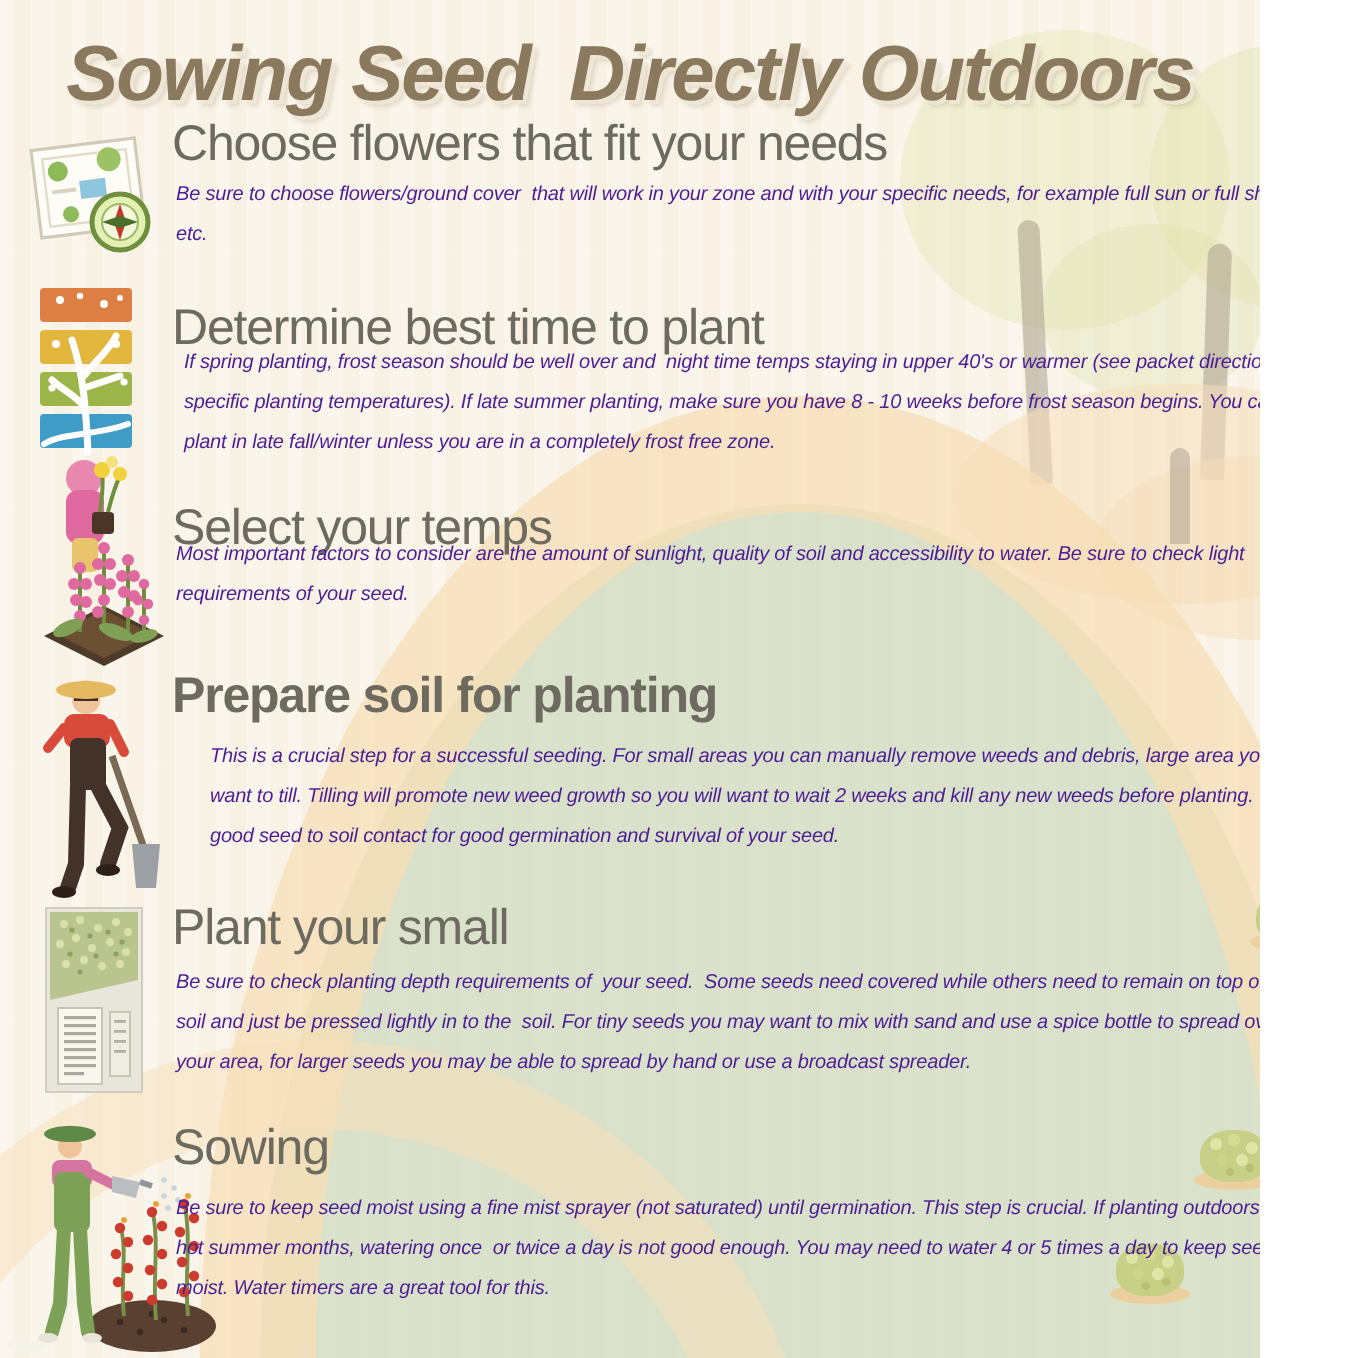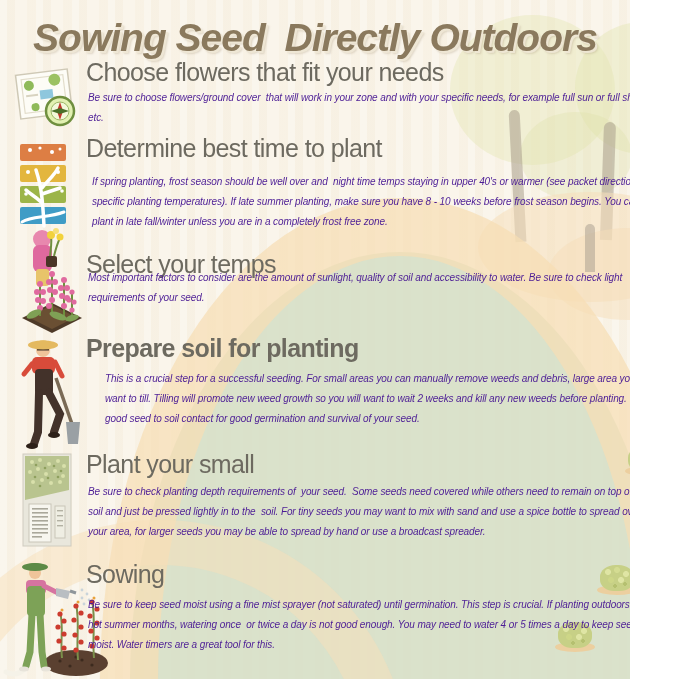--- a/index.html
+++ b/index.html
@@ -145,21 +145,21 @@
           <circle cx="22" cy="4" r="1.6" fill="#fff"></circle>
         <circle cx="34" cy="8" r="2" fill="#fff"></circle>
           <circle cx="42" cy="5" r="1.5" fill="#fff"></circle>
         <circle cx="10" cy="28" r="2" fill="#fff"></circle>
           <circle cx="40" cy="28" r="2" fill="#fff"></circle>
         <circle cx="8" cy="50" r="1.8" fill="#fff"></circle>
           <circle cx="44" cy="47" r="1.8" fill="#fff"></circle>
         <path d="M4 78 C14 72 30 74 46 68" stroke="#ffffff" stroke-width="3" fill="none" stroke-linecap="round"></path>
       </svg>
     </div>
-    <h2 class="step-heading" style="top:134px;margin:0;font-weight:400;">Determine best time to plant</h2>
+    <h2 class="step-heading" style="top:150px;margin:0;font-weight:400;">Determine best time to plant</h2>
     <p class="step-body" style="top:168px;margin:4px;">If spring planting, frost season should be well over and  night time temps staying in upper 40's or warmer (see packet directions for specific planting temperatures). If late summer planting, make sure you have 8 - 10 weeks before frost season begins. You can not plant in late fall/winter unless you are in a completely frost free zone.</p>
   </div>
 
   <div class="step">
     <div class="step-icon" style="left:12px;top:226px;">
       <svg width="80" height="112" viewBox="0 0 80 112">
         <polygon points="10,92 40,77 70,92 40,107" fill="#4e3a28"></polygon>
         <polygon points="16,91 40,79 64,91 40,103" fill="#6a4f33"></polygon>
         <circle cx="30" cy="13" r="9" fill="#e888ae"></circle>
         <rect x="21" y="19" width="19" height="27" rx="6" fill="#df699e"></rect>

